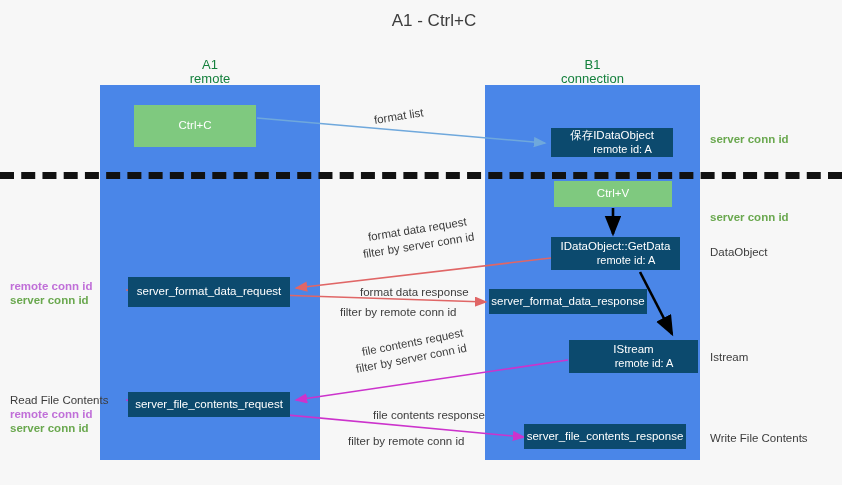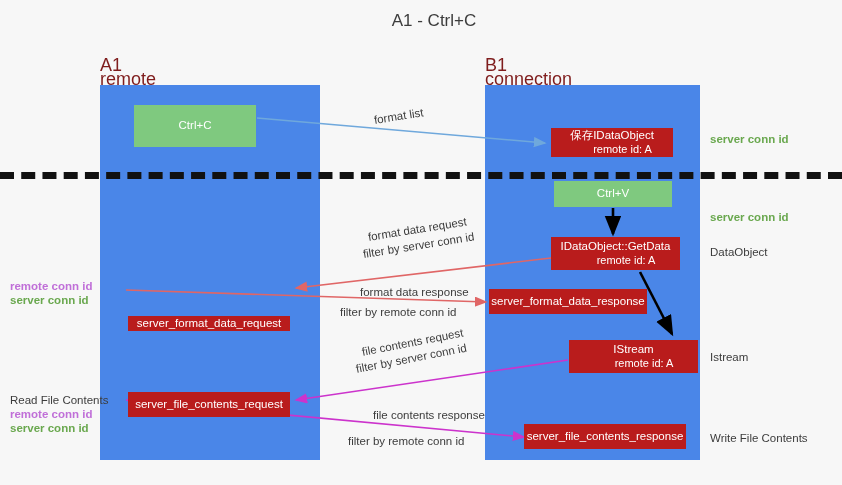--- a/index.html
+++ b/index.html
@@ -4,26 +4,26 @@
 <style>
   html,body{margin:0;padding:0;}
   body{
     width:842px;height:485px;position:relative;overflow:hidden;
     background:#f7f7f7;
     font-family:"Liberation Sans","DejaVu Sans",sans-serif;
     color:#3c3c3c;
   }
   #stage{position:absolute;inset:0;}
   .lane{position:absolute;background:#4a86e8;}
-  .lane-title{position:absolute;font-size:18px;color:#7f1d1d;line-height:14px;}
+  .lane-title{position:absolute;text-align:center;font-size:13px;color:#15803d;line-height:14px;}
   .title{position:absolute;left:0;right:0;top:10px;text-align:center;font-size:17px;color:#3c3c3c;line-height:22px;padding-left:26px;}
   .box{position:absolute;box-sizing:border-box;display:flex;flex-direction:column;
        align-items:center;justify-content:center;color:#ffffff;font-size:11.5px;line-height:13.5px;text-align:center;}
   .box.green{background:#7fc97f;}
-  .box.orange{background:#b91c1c;}
+  .box.orange{background:#0c4a6e;}
   .box .l2{font-size:11px;margin-left:21px;}
   .lbl{position:absolute;font-size:11.5px;line-height:14px;color:#3c3c3c;white-space:nowrap;}
   .lbl.green{color:#6aa84f;font-weight:bold;}
   .lbl.mag2{color:#c06fd8;font-weight:bold;}
   .rot-a{transform:rotate(-9deg);transform-origin:left center;}
   .rot-b{transform:rotate(-11deg);transform-origin:left center;}
   svg.ov{position:absolute;left:0;top:0;width:842px;height:485px;pointer-events:none;}
   .dash{position:absolute;left:0;right:0;height:0;border-top:7px dashed #111;}
   .sidegrp{position:absolute;font-size:11.5px;line-height:15px;white-space:nowrap;}
 </style>
@@ -97,21 +97,21 @@
   <div class="box orange" style="left:551px;top:237px;width:129px;height:33px;">
     <div>IDataObject::GetData</div>
     <div class="l2">remote id: A</div>
   </div>
 
   <div class="box orange" style="left:569px;top:340px;width:129px;height:33px;">
     <div>IStream</div>
     <div class="l2">remote id: A</div>
   </div>
 
-  <div class="box orange" style="left:128px;top:277px;width:162px;height:15px;margin-top:39px;">
+  <div class="box orange" style="left:128px;top:277px;width:162px;height:30px;">
     <div>server_format_data_request</div>
   </div>
 
   <div class="box orange" style="left:489px;top:289px;width:158px;height:25px;">
     <div>server_format_data_response</div>
   </div>
 
   <div class="box orange" style="left:128px;top:392px;width:162px;height:25px;">
     <div>server_file_contents_request</div>
   </div>

